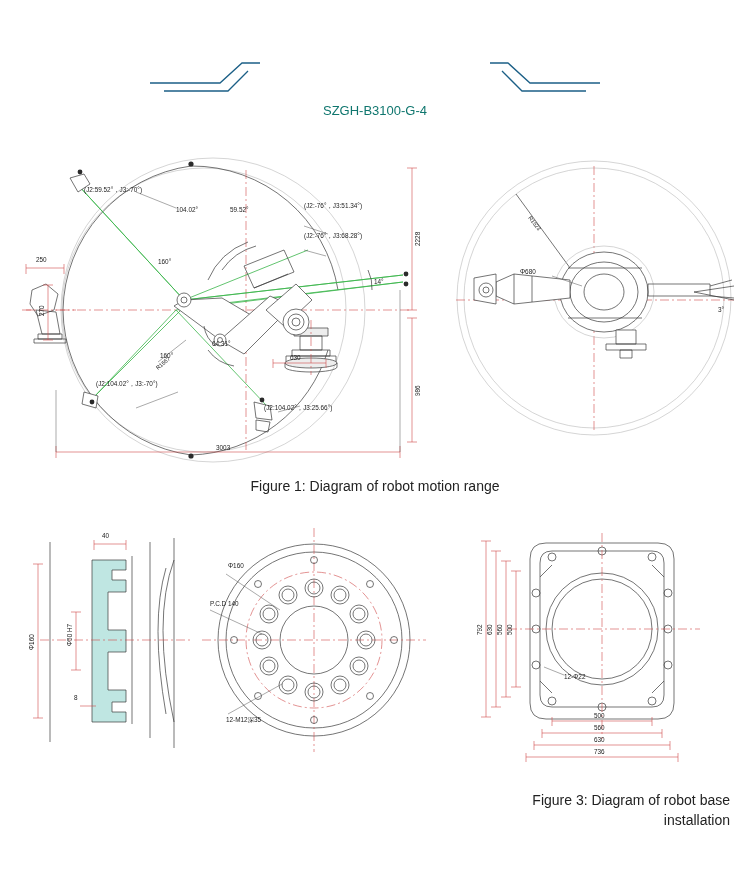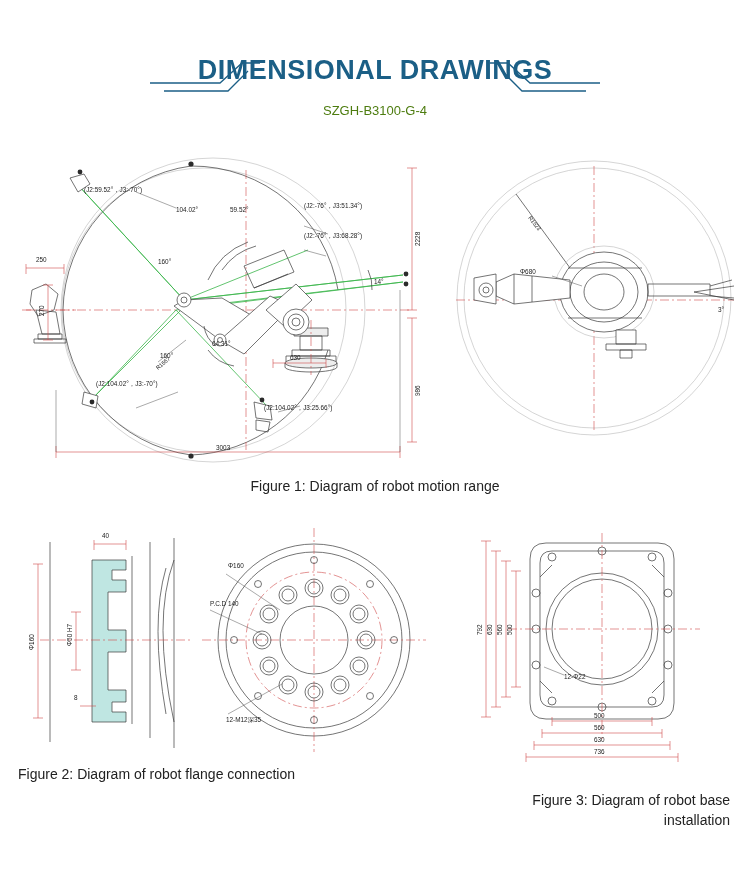--- a/index.html
+++ b/index.html
@@ -16,21 +16,21 @@
   
   .header{position:absolute;left:0;top:55px;width:750px;height:90px;}
   .header-title{
     position:absolute;left:0;top:0;width:750px;
     text-align:center;
     font-size:27px;font-weight:bold;letter-spacing:.5px;
     color:#1b5f86;
   }
   .header-sub{
     position:absolute;left:0;top:48px;width:750px;
-    text-align:center;font-size:13px;color:#4d7c0f;
+    text-align:center;font-size:13px;color:#0f766e;
   }
   .hdr-deco{position:absolute;top:6px;height:34px;width:110px;}
   .hdr-deco svg{display:block;}
   .hdr-left{left:150px;}
   .hdr-right{right:150px;}
 
   
   .caption{
     position:absolute;font-size:14px;color:#222;
     font-family:"Liberation Sans", sans-serif;
@@ -70,21 +70,20 @@
         <path d="M0 22 H70 L92 2 H110" stroke="#1b5f86" stroke-width="1.3" fill="none"></path>
         <path d="M14 30 H78 L98 10" stroke="#1b5f86" stroke-width="1.3" fill="none"></path>
       </svg>
     </div>
     <div class="hdr-deco hdr-right">
       <svg width="110" height="34" viewBox="0 0 110 34">
         <path d="M110 22 H40 L18 2 H0" stroke="#1b5f86" stroke-width="1.3" fill="none"></path>
         <path d="M96 30 H32 L12 10" stroke="#1b5f86" stroke-width="1.3" fill="none"></path>
       </svg>
     </div>
-    <div class="header-title">DIMENSIONAL DRAWINGS</div>
     <div class="header-sub">SZGH-B3100-G-4</div>
   </div>
 
   <div class="fig" id="fig1">
     <svg width="734" height="320" viewBox="0 0 734 320">
 
       <path class="ln-lt" d="M205 8 A152 152 0 1 0 205 312 A152 152 0 1 0 205 8 Z"></path>
       <path class="ln-lt" d="M196 18 A142 142 0 1 0 196 302 A142 142 0 1 0 196 18 Z"></path>
 
       <path class="ln" d="M183 16 A148 148 0 0 0 55 160"></path>
@@ -340,21 +339,20 @@
         <path class="ln-thin" d="M-104 -30 L-52 -6"></path>
         <path class="ln-thin" d="M-86 74 L-32 44"></path>
       </g>
 
       <text class="t" x="214" y="48">Φ160</text>
       <text class="t" x="196" y="86">P.C.D 140</text>
       <text class="t" x="212" y="202">12-M12深35</text>
     </svg>
   </div>
 
-  <div class="caption" id="cap2">Figure 2: Diagram of robot flange connection</div>
 
   <div class="fig" id="fig3">
     <svg width="272" height="255" viewBox="0 0 272 255">
 
       <path class="ln fillw" d="M78 18 h112 q16 0 16 16 v144 q0 16 -16 16 h-112 q-16 0 -16 -16 v-144 q0 -16 16 -16 z"></path>
       <path class="ln" d="M84 26 h100 q12 0 12 12 v132 q0 12 -12 12 h-100 q-12 0 -12 -12 v-132 q0 -12 12 -12 z"></path>
 
       <circle class="ln" cx="134" cy="104" r="56"></circle>
       <circle class="ln" cx="134" cy="104" r="50"></circle>
 

